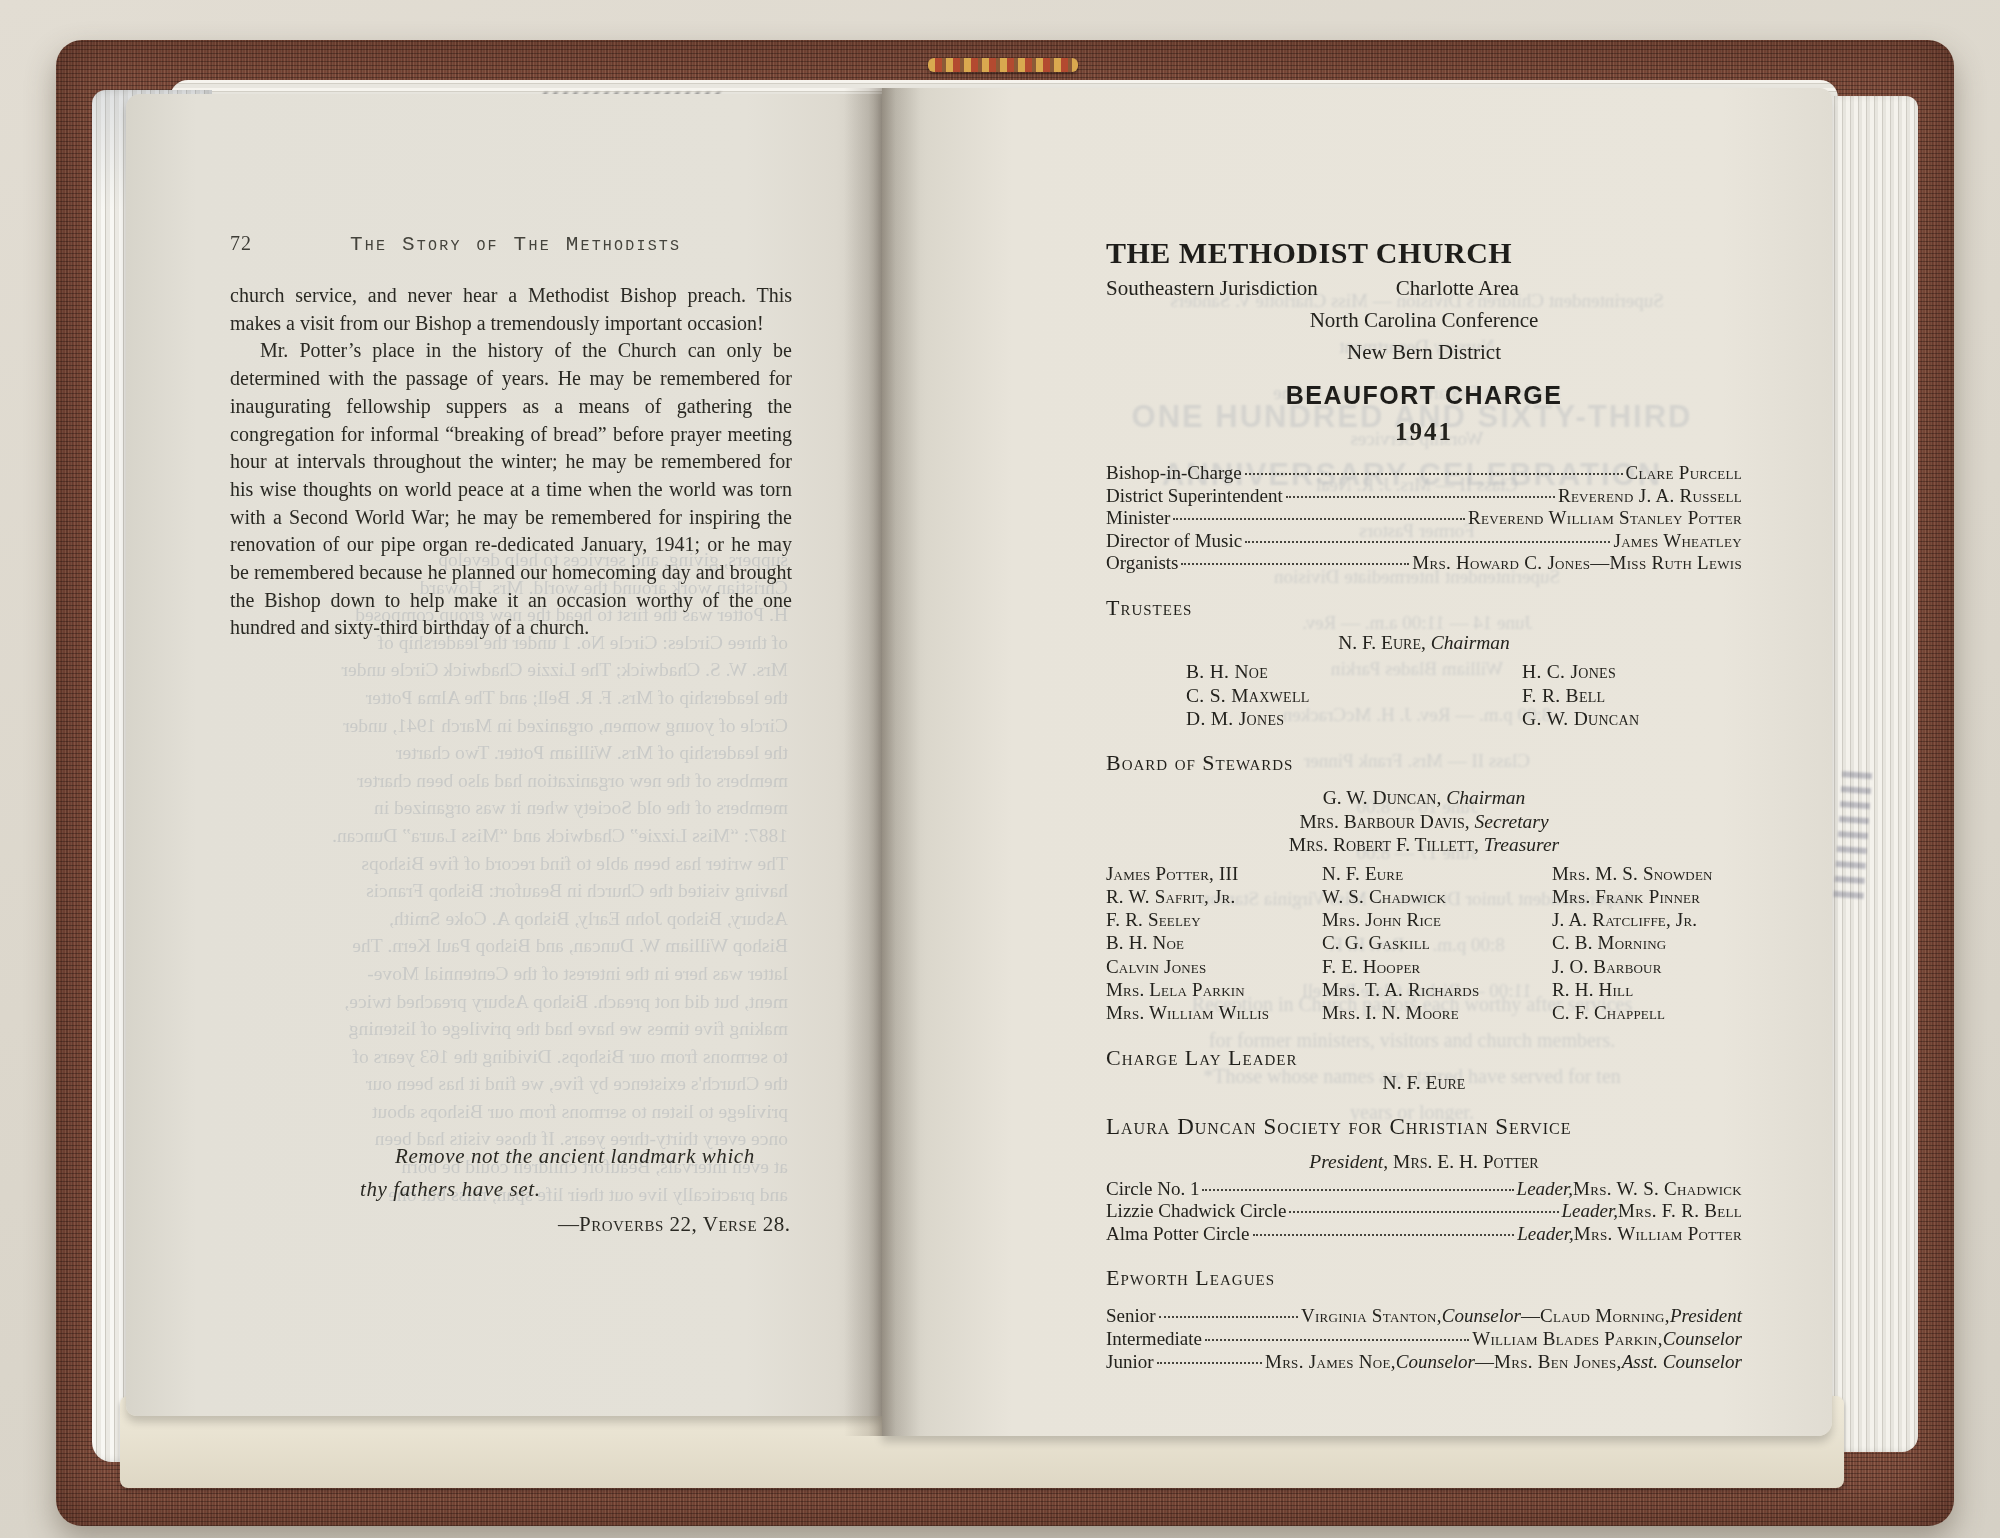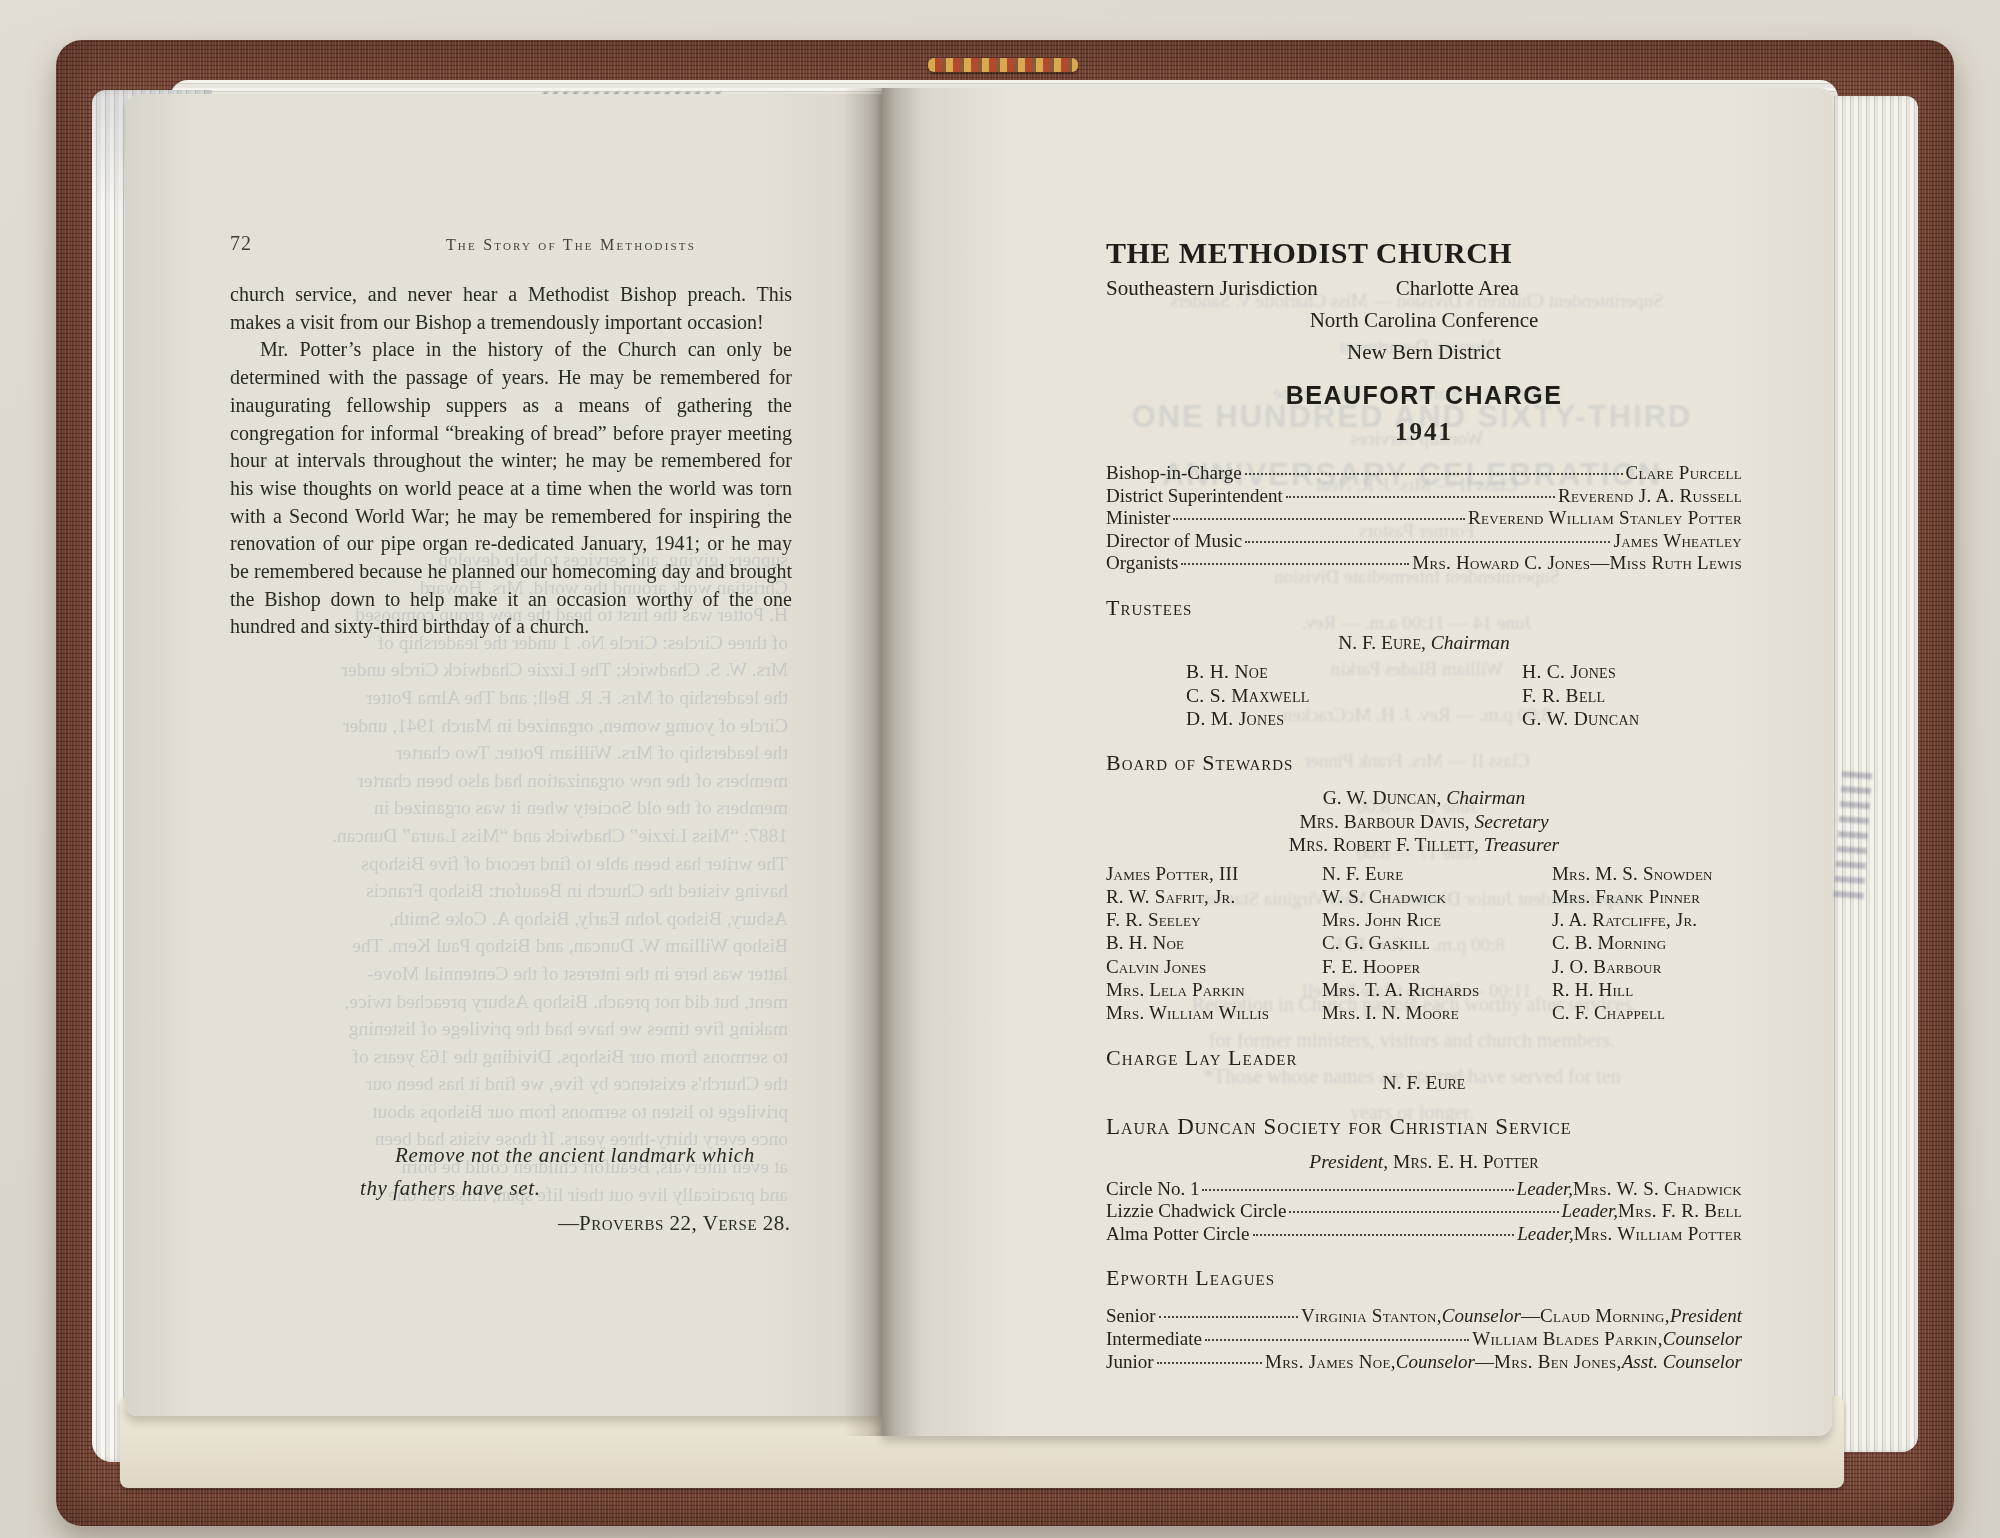--- a/index.html
+++ b/index.html
@@ -98,21 +98,21 @@
   .ghost-right-lower{
     left:180px;top:898px;width:700px;font-size:20px;line-height:36px;
     text-align:center;opacity:.30;filter:blur(.8px);
   }
   .ghost-line{white-space:nowrap;overflow:hidden;}
 
   
   .lp-content{position:relative;padding:138px 0 0 104px;width:562px;z-index:2;}
   .lp-header{display:flex;align-items:baseline;font-size:20px;color:#3d3c36;margin-bottom:26px;}
   .lp-pagenum{width:120px;letter-spacing:1px;}
-  .lp-title{flex:1;text-align:center;font-variant:small-caps;letter-spacing:2.2px;font-size:16px;color:#44433c;}
+  .lp-title{flex:1;font-variant:small-caps;letter-spacing:2.2px;font-size:21px;color:#44433c;font-family:Liberation Mono, monospace;}
   .lp-body p{margin:0;font-size:20px;line-height:27.7px;text-align:justify;color:#2a2923;}
   .lp-body p.indent{text-indent:30px;}
   .quote{margin-top:498px;font-style:italic;font-size:21px;line-height:33px;color:#2a2923;}
   .quote .q1{padding-left:165px;letter-spacing:.6px;}
   .quote .q2{padding-left:130px;letter-spacing:.6px;}
   .quote-attr{padding-left:328px;font-style:normal;margin-top:2px;}
   .quote-attr .sc{font-variant:small-caps;letter-spacing:.5px;}
 
   
   .rp-content{position:relative;padding:148px 0 0 224px;width:636px;z-index:2;color:#23221d;}

